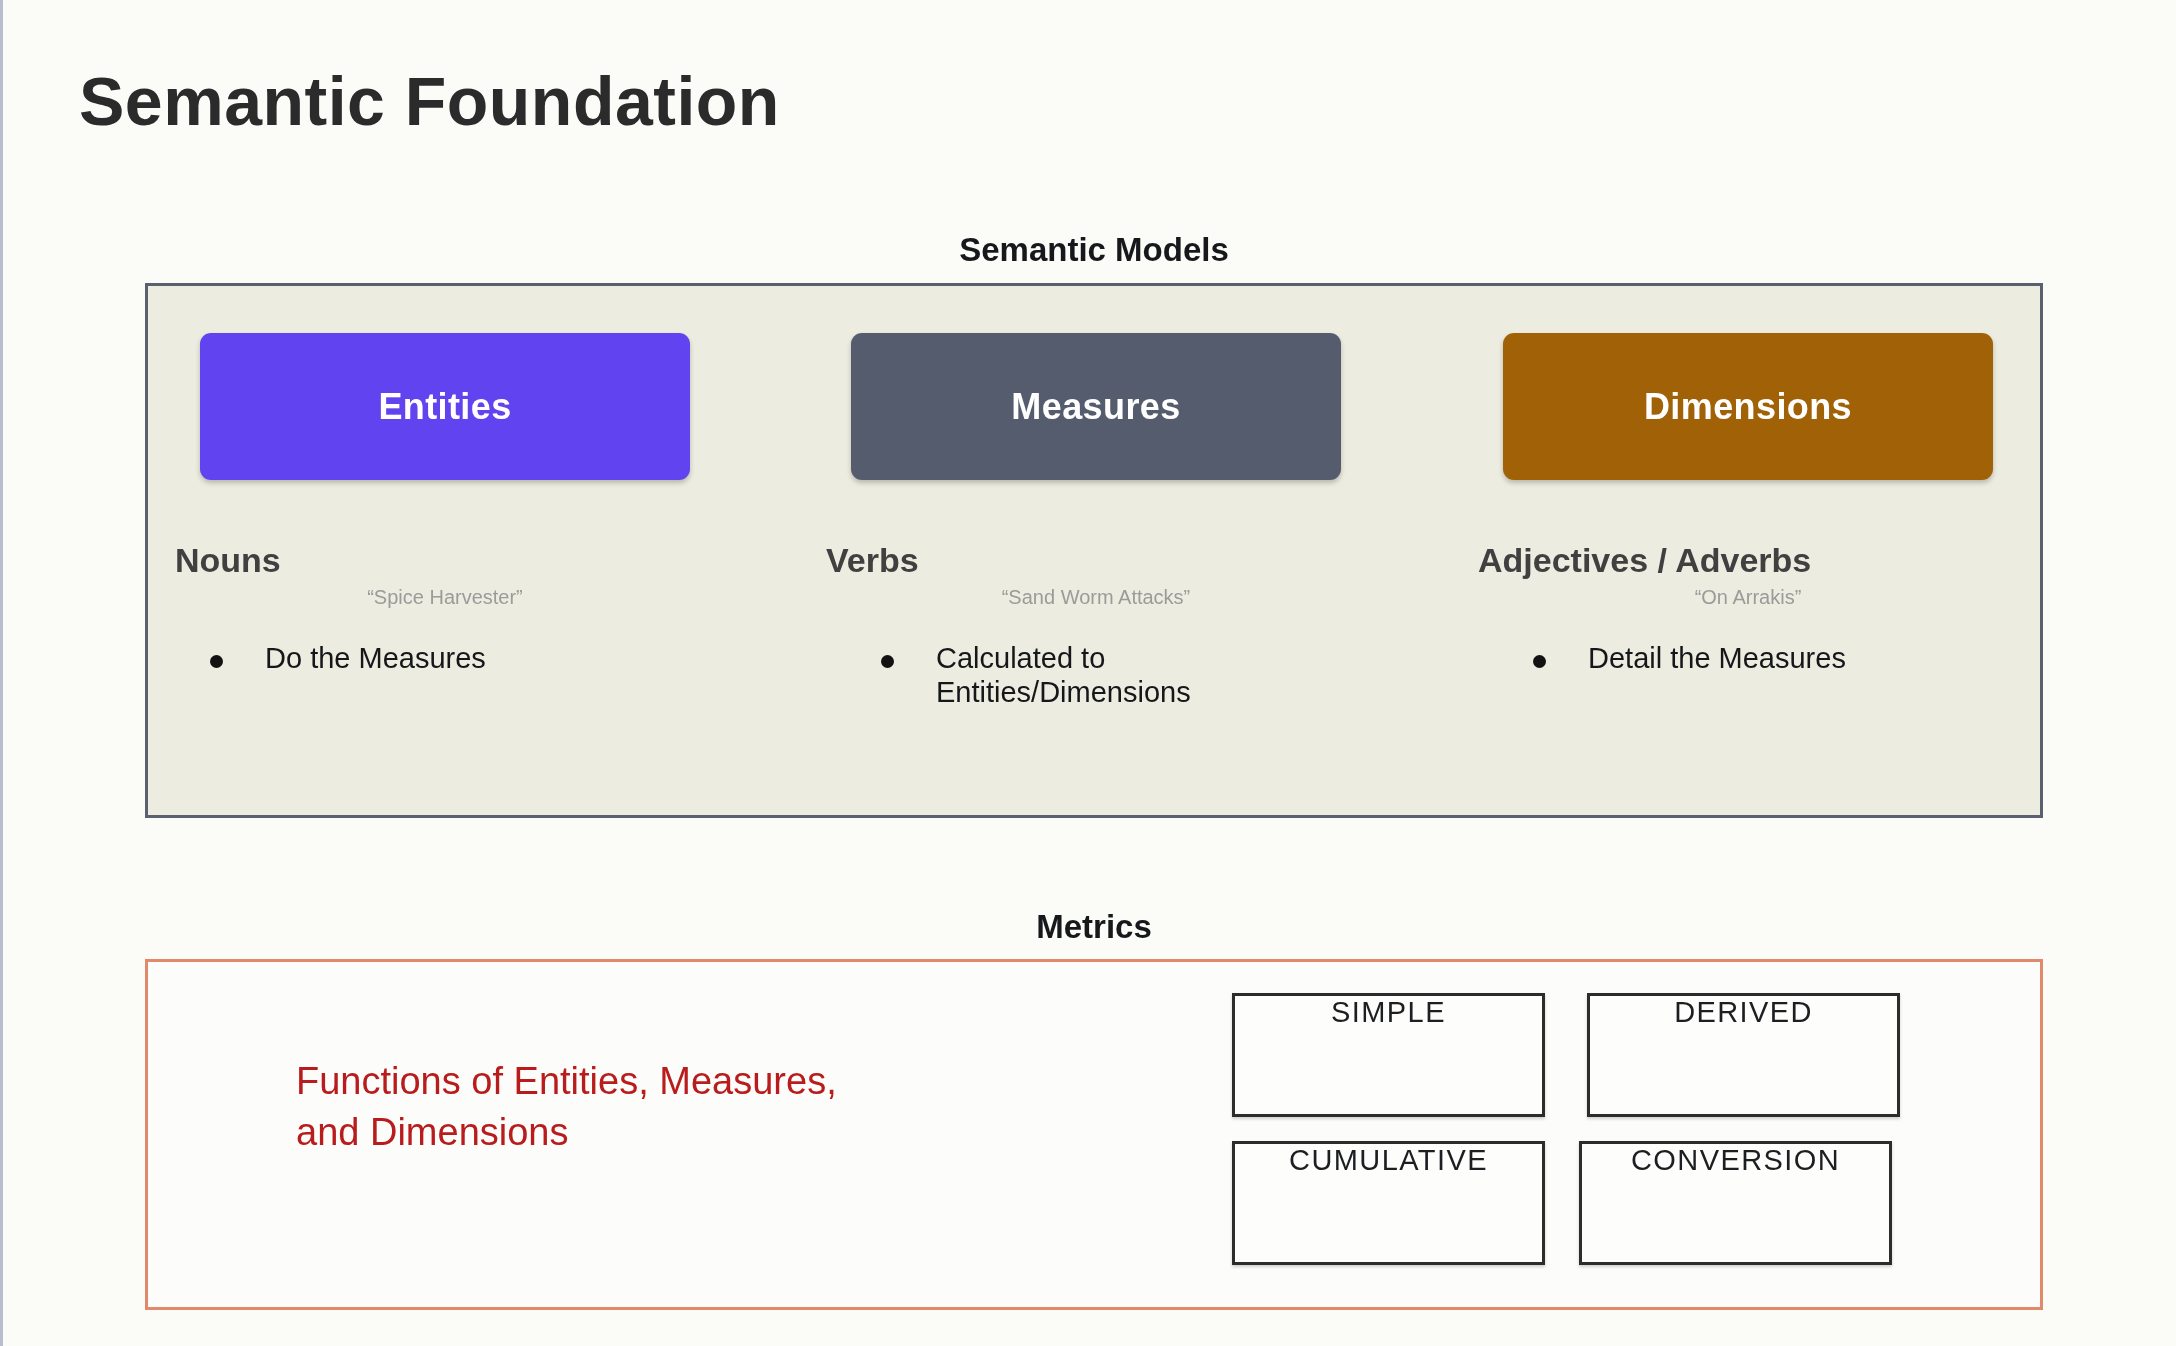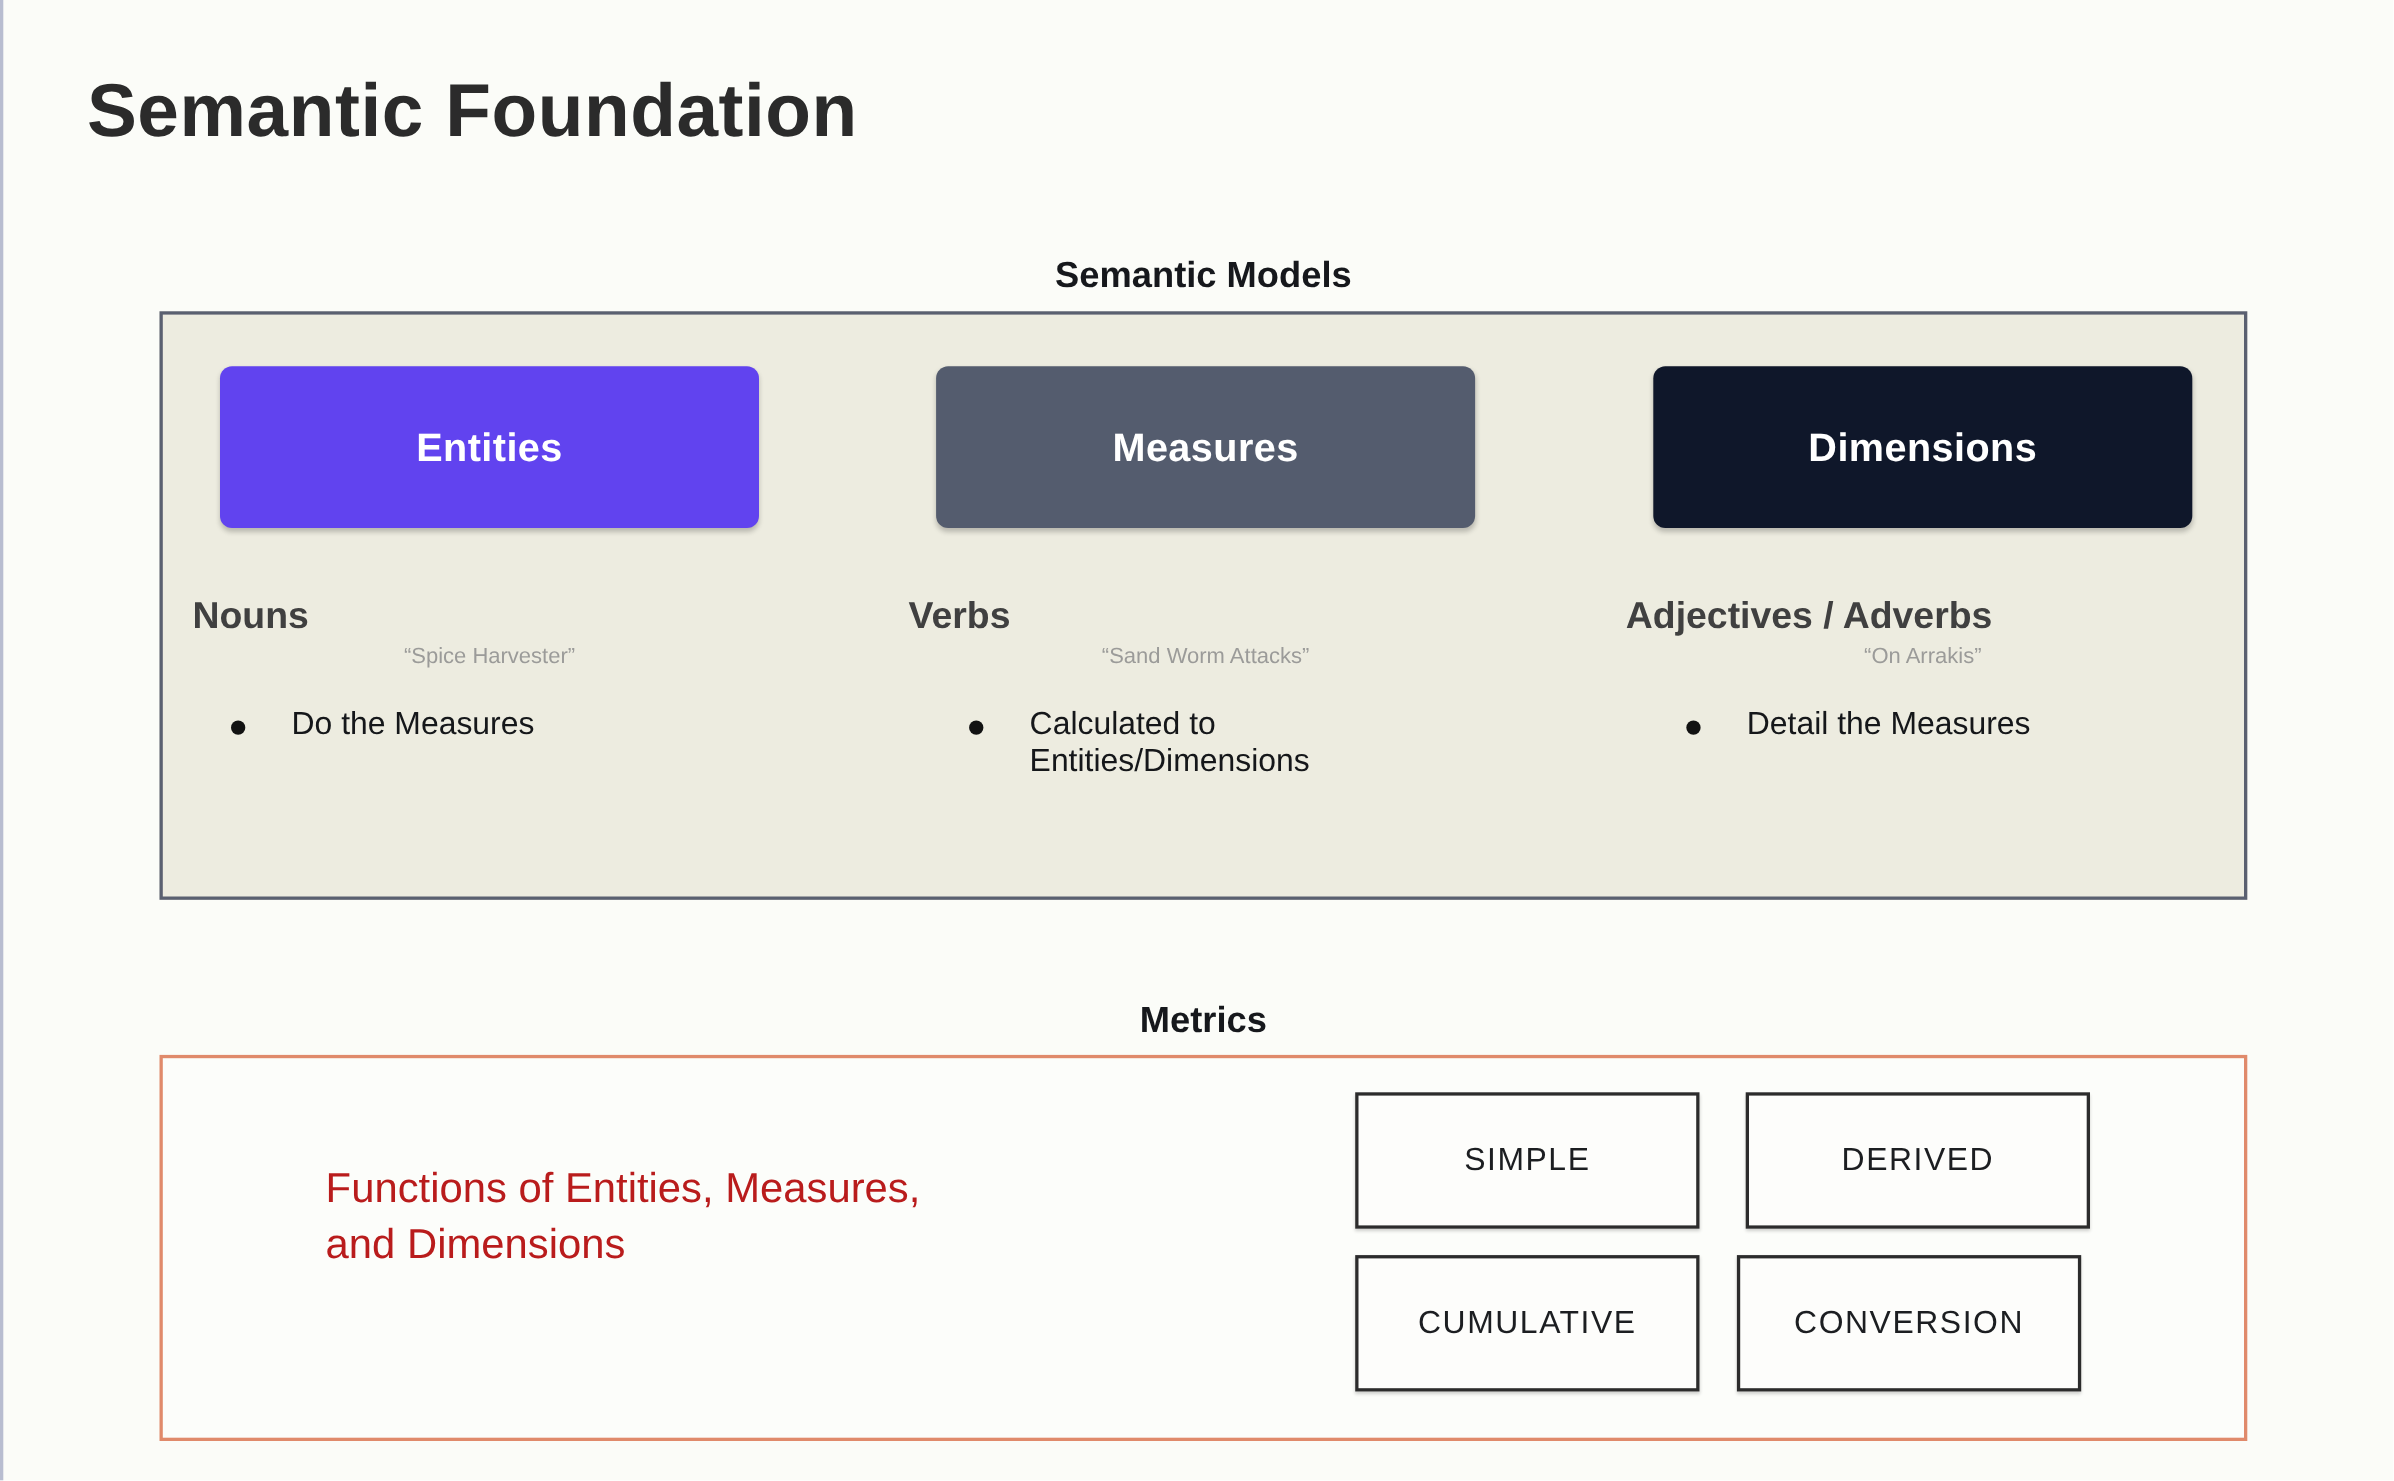--- a/index.html
+++ b/index.html
@@ -180,21 +180,20 @@
     height: 283px;
   }
   .metric-box {
     position: absolute;
     width: 313px;
     height: 124px;
     background: #fdfdfb;
     border: 3px solid #2c2c2c;
     box-sizing: border-box;
     display: flex;
-    align-items: center;
     justify-content: center;
     box-shadow: 0 2px 3px rgba(0,0,0,0.18);
   }
   .metric-box .metric-label {
     font-size: 29px;
     color: #1c1e21;
     letter-spacing: 1.4px;
     white-space: nowrap;
   }
   .metric-box.mb-0 { left: 0;     top: 0;   }
@@ -237,21 +236,21 @@
         <ul class="bullets narrow">
           <li>
             <span class="dot"></span>
             <span class="btext">Calculated to
 Entities/Dimensions</span>
           </li>
         </ul>
       </div>
 
       <div class="concept-col col-2">
-        <div class="concept-card" id="card-2" style="background: #0f172a;">
+        <div class="concept-card" id="card-2" style="background: #a16207;">
           <span class="card-label">Dimensions</span>
         </div>
         <div class="pos-title">Adjectives / Adverbs</div>
         <div class="pos-example">“On Arrakis”</div>
         <ul class="bullets narrow">
           <li>
             <span class="dot"></span>
             <span class="btext">Detail the Measures</span>
           </li>
         </ul>

